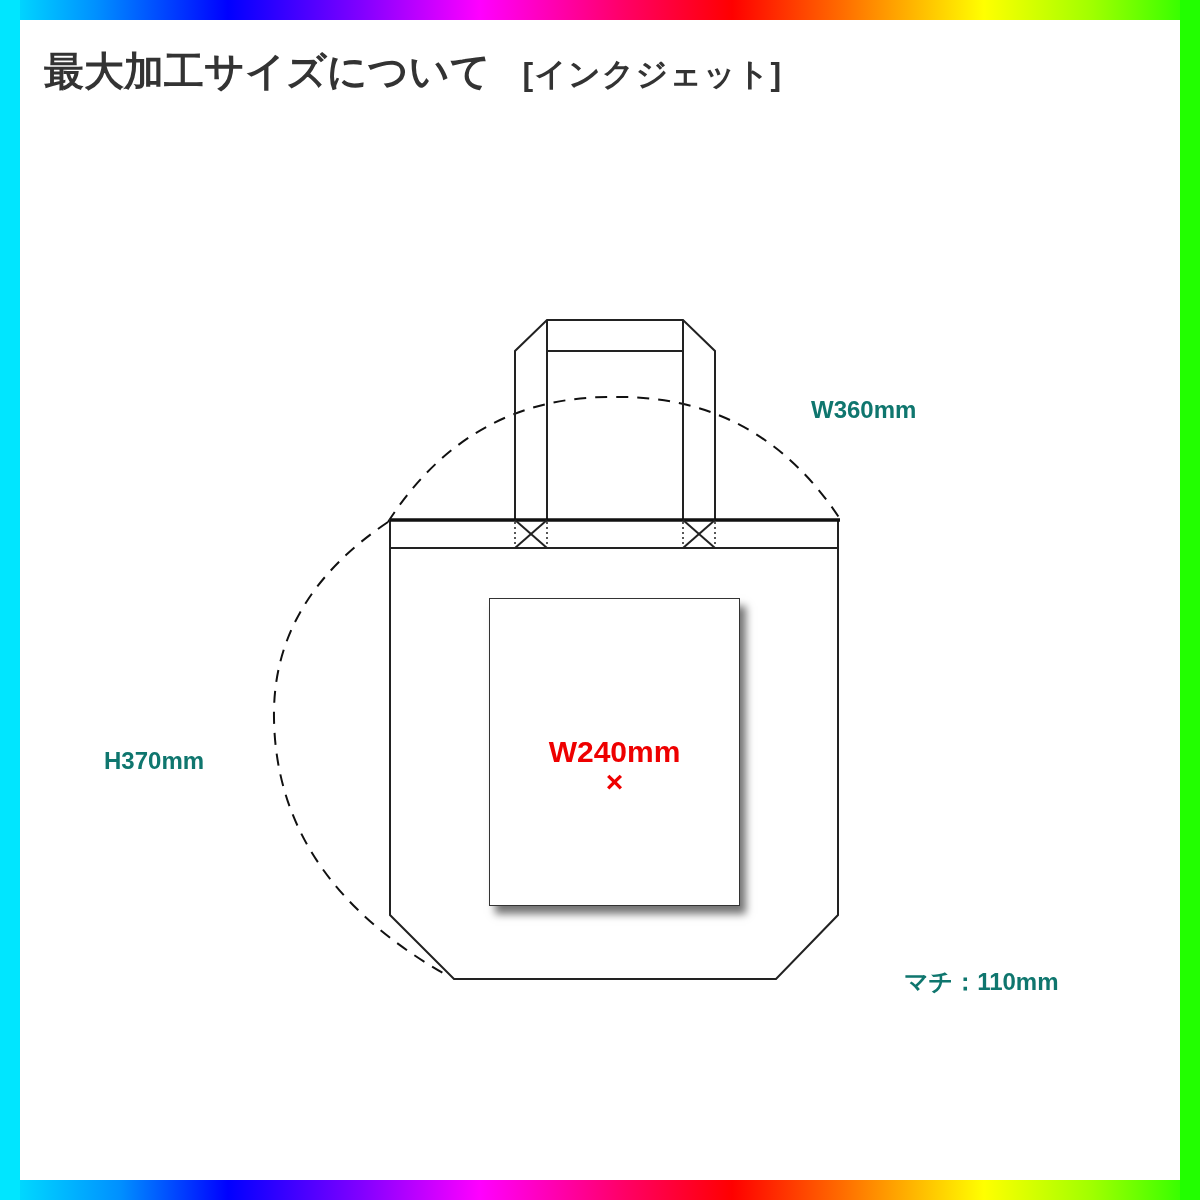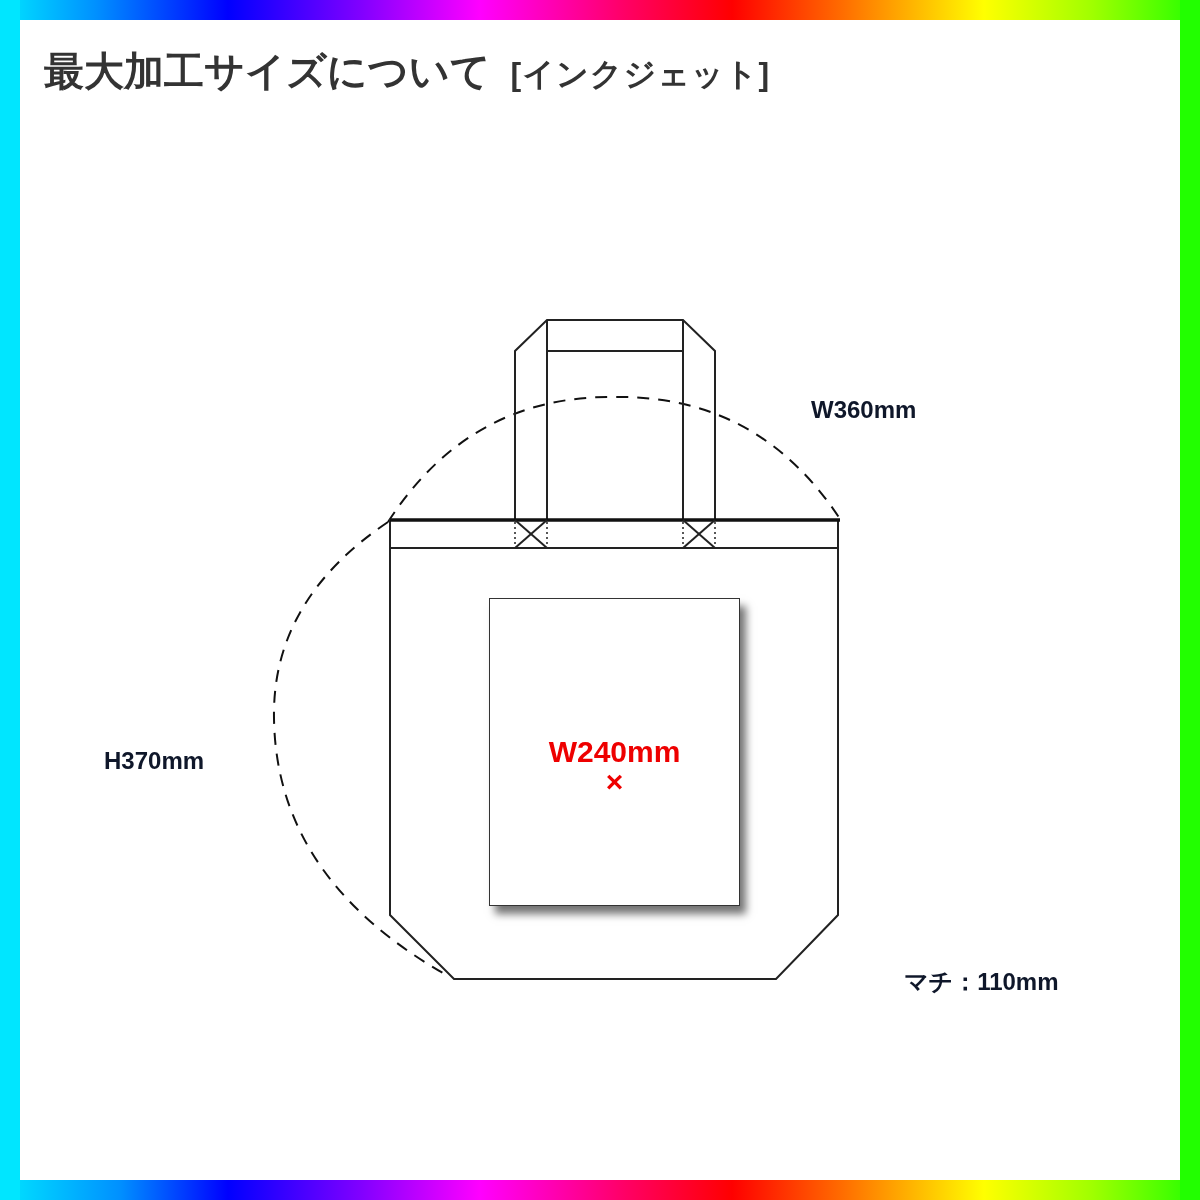--- a/index.html
+++ b/index.html
@@ -6,25 +6,25 @@
     body { width: 1200px; height: 1200px; position: relative; overflow: hidden; background: #fff; font-family: "Liberation Sans", sans-serif; }
     .frame-top { position: absolute; left: 0; top: 0; width: 1200px; height: 20px;
       background: linear-gradient(90deg, #00e6ff 0%, #0090ff 8%, #0000ff 19%, #8000ff 30%, #ff00ff 40%, #ff0066 52%, #ff0000 61%, #ff6a00 70%, #ffff00 82%, #a0ff00 91%, #22ff00 100%); }
     .frame-bottom { position: absolute; left: 0; top: 1180px; width: 1200px; height: 20px;
       background: linear-gradient(90deg, #00e6ff 0%, #0090ff 10%, #0000ff 19%, #8000ff 30%, #ff00ff 40%, #ff0066 52%, #ff0000 61%, #ff6a00 70%, #ffff00 82%, #a0ff00 91%, #22ff00 100%); }
     .frame-left { position: absolute; left: 0; top: 0; width: 20px; height: 1200px; background: #00e6ff; }
     .frame-right { position: absolute; right: 0; top: 0; width: 20px; height: 1200px; background: #22ff00; }
     .panel { position: absolute; left: 20px; top: 20px; width: 1160px; height: 1160px; background: #ffffff; }
 
     .title { position: absolute; left: 44px; top: 44px; font-size: 40px; font-weight: bold; color: #333333; letter-spacing: 0px; white-space: nowrap; }
-    .title-sub { font-size: 32px; margin-left: 20px; letter-spacing: 1px; }
+    .title-sub { font-size: 32px; margin-left: 32px; letter-spacing: 1px; }
 
     .diagram { position: absolute; left: 0; top: 0; width: 1200px; height: 1200px; }
 
-    .dim-label { position: absolute; font-size: 24px; font-weight: bold; color: #0f172a; white-space: nowrap; }
+    .dim-label { position: absolute; font-size: 24px; font-weight: bold; color: #0f766e; white-space: nowrap; }
     .w-label { left: 811px; top: 396px; }
     .h-label { left: 104px; top: 747px; }
     .gusset-label { left: 878px; top: 966px; margin-left: 26px; }
 
     .print-area { position: absolute; left: 489px; top: 598px; width: 249px; height: 306px; border: 1px solid #333; background: #fff;
       box-shadow: 6px 8px 8px rgba(0,0,0,0.55); }
     .print-text { position: absolute; left: 0; top: 106px; width: 100%; text-align: center; color: #ee0000; font-weight: bold; font-size: 30px; line-height: 30px; margin-top: 32px; }
     .print-text .line { display: block; }
   </style>
 </head>

